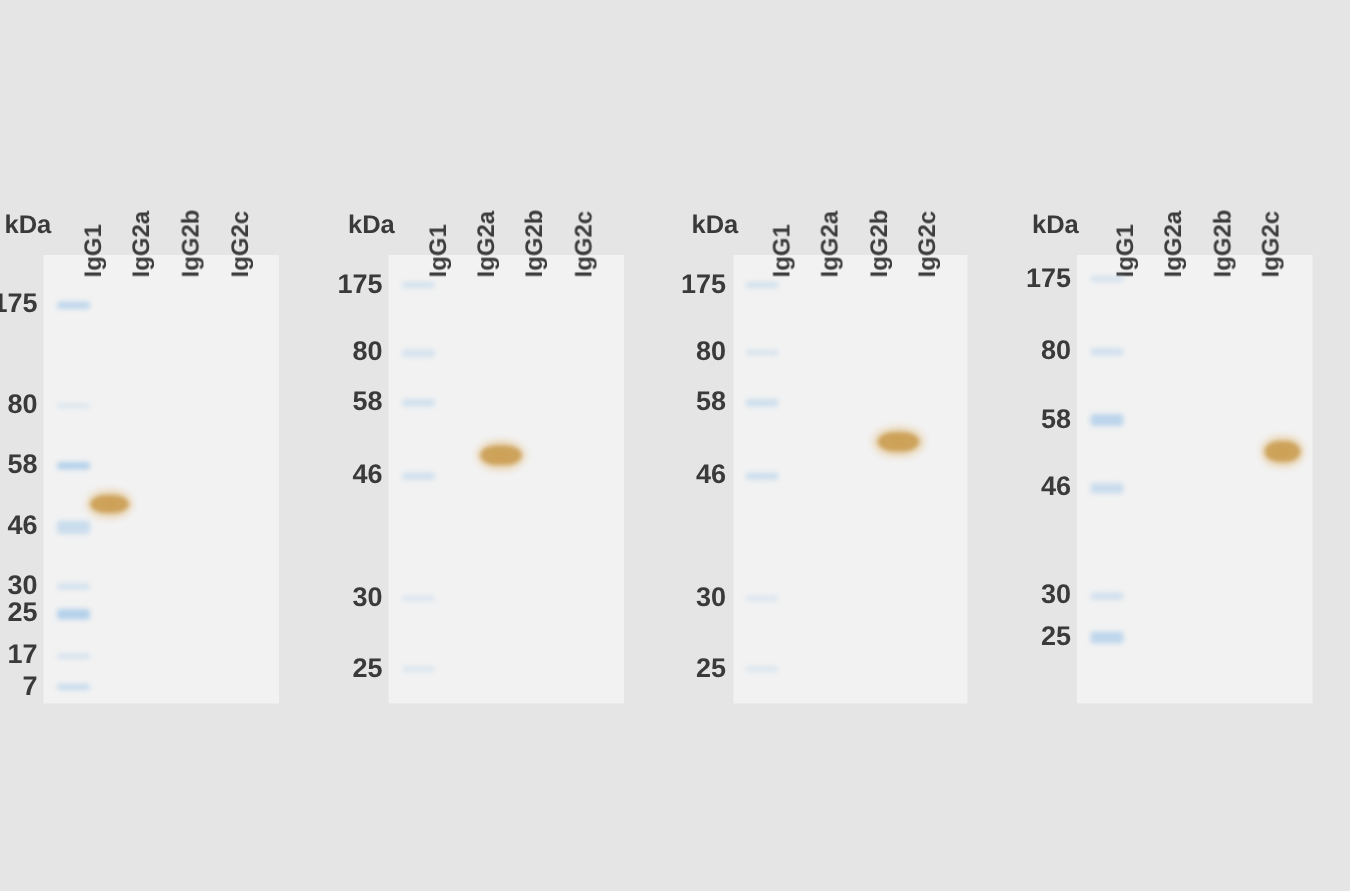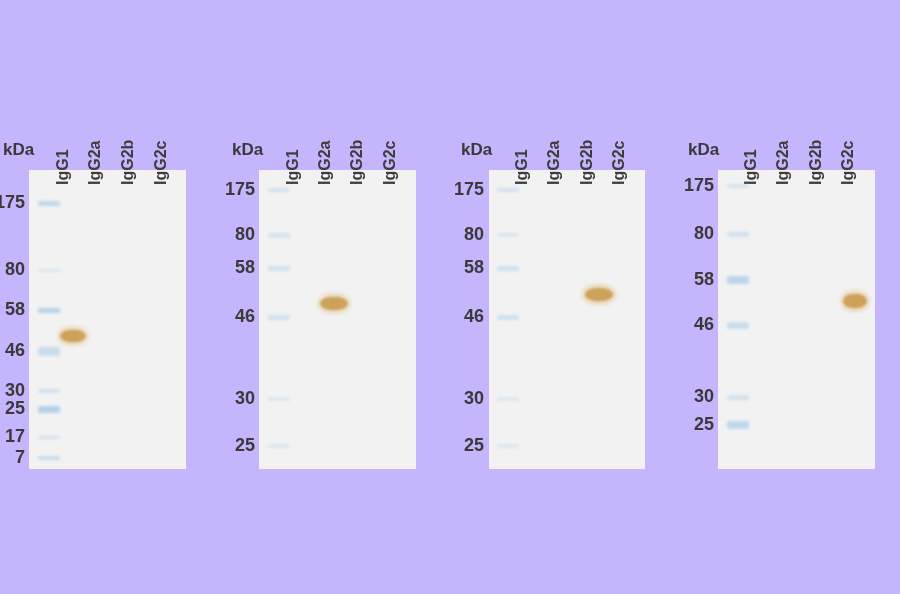--- a/index.html
+++ b/index.html
@@ -4,21 +4,21 @@
 <style>
   html, body {
     margin: 0;
     padding: 0;
     background: #ffffff;
   }
   #figure {
     position: relative;
     width: 900px;
     height: 594px;
-    background: #c4b5fd;
+    background: #e5e5e5;
     font-family: "Liberation Sans", sans-serif;
     overflow: hidden;
   }
   .panel {
     position: absolute;
     background: #f2f2f2;
     filter: blur(0.35px);
   }
   .kda-label {
     position: absolute;

